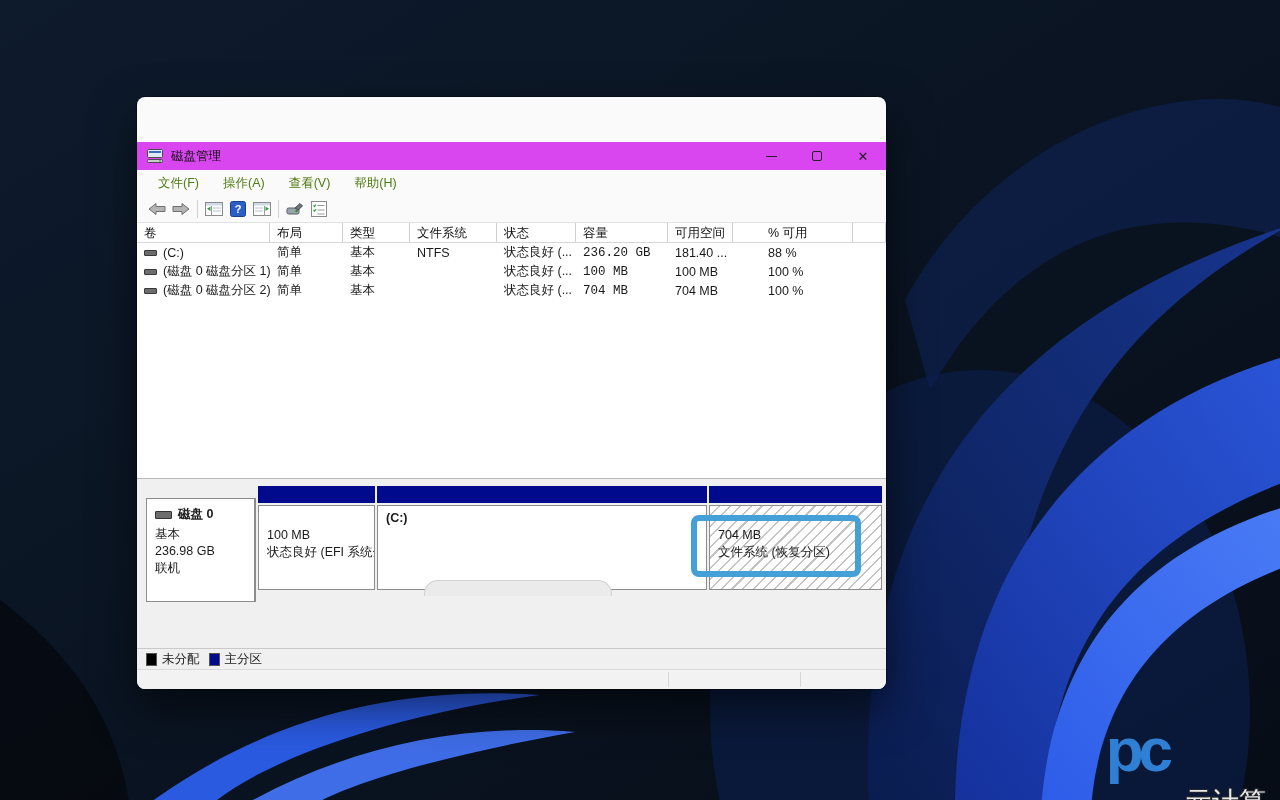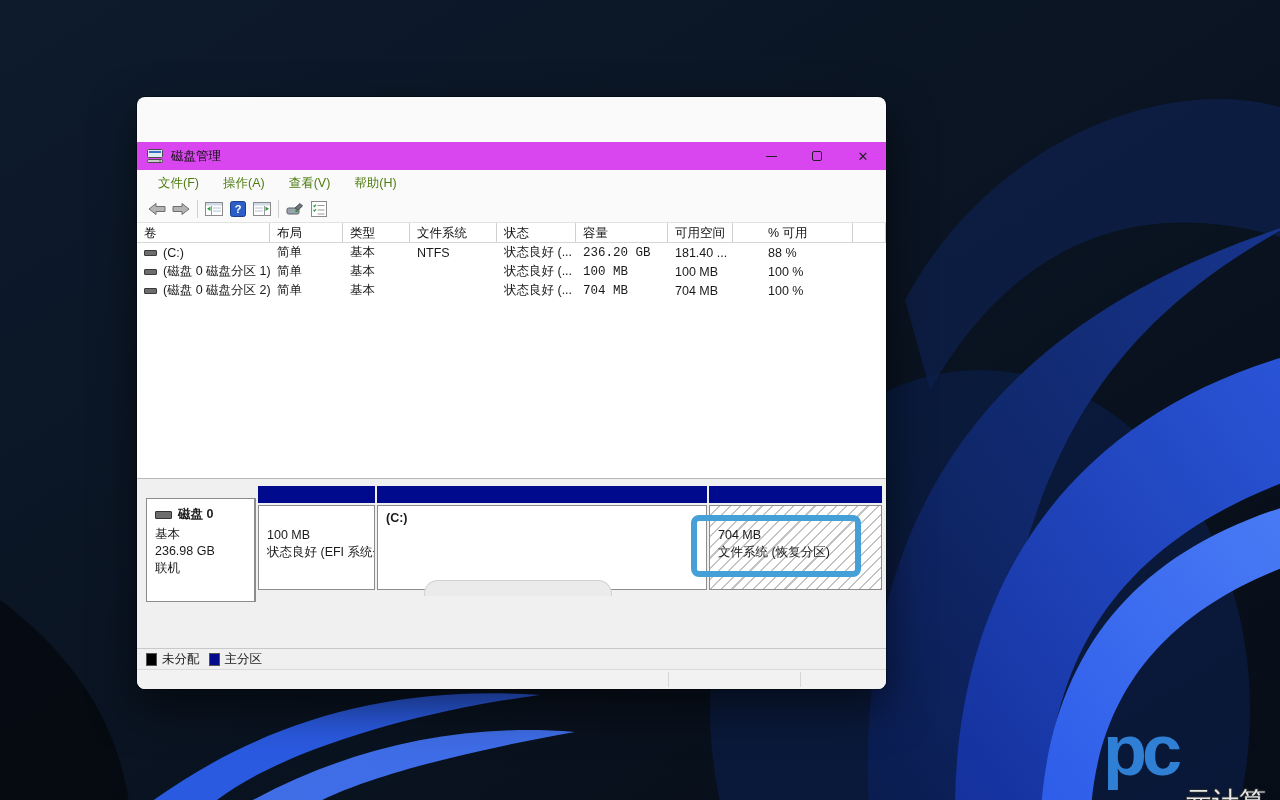--- a/index.html
+++ b/index.html
@@ -7,21 +7,21 @@
   body { font-family:"Liberation Sans","DejaVu Sans",sans-serif; }
 
   .desktop { position:relative; width:1280px; height:800px; background:#0a1422; overflow:hidden; }
   .wallpaper { position:absolute; inset:0; width:1280px; height:800px; }
 
   
   .watermark { position:absolute; right:8px; bottom:8px; width:300px; height:70px; }
   .wm-badge { position:absolute; right:8px; top:0; width:108px; height:60px;
     background:#3c4148; border-radius:10px; color:#8f979e; font-size:38px;
     letter-spacing:2px; text-align:center; line-height:66px; font-weight:400; }
-  .wm-logo { position:absolute; right:95px; top:-4px; font-size:72px; font-weight:bold;
+  .wm-logo { position:absolute; right:104px; top:-4px; font-size:62px; font-weight:bold;
     color:#2f80d4; letter-spacing:-5px; line-height:64px; }
   .wm-overlay { position:absolute; right:6px; top:40px; font-size:27px; font-weight:normal;
     color:#e8e8e8; text-shadow:1px 1px 0 #22262b, -1px -1px 0 #22262b, 1px -1px 0 #22262b, -1px 1px 0 #22262b;margin-top:22px; }
 
   
   .window { position:absolute; left:137px; top:97px; width:749px; height:592px;
     background:#fafafa; border-radius:8px; box-shadow:0 18px 45px rgba(0,0,0,.55), 0 0 0 1px rgba(0,0,0,.35);
     display:flex; flex-direction:column; overflow:hidden; font-size:12.5px; color:#1a1a1a; }
 
   .titlebar { height:28px; flex:0 0 28px; display:flex; align-items:center; padding-left:10px; background:#d946ef;margin-top:45px; }

